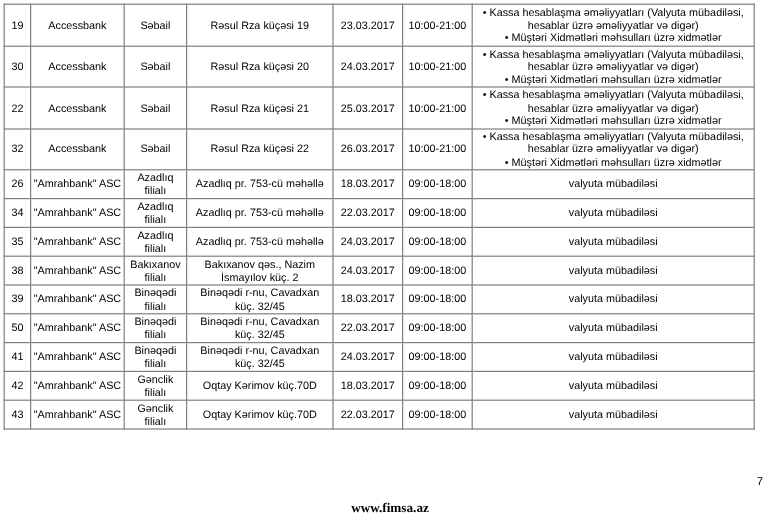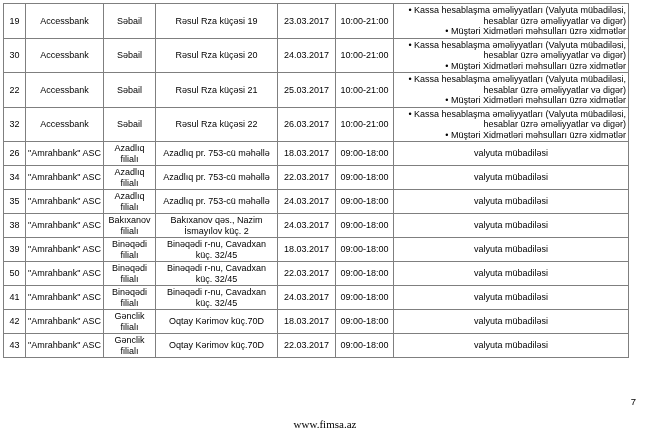--- a/index.html
+++ b/index.html
@@ -28,34 +28,34 @@
     color: #000000;
     text-align: center;
     vertical-align: middle;
     padding: 1px 2px;
     overflow: hidden;
     word-wrap: break-word;
   }
   tr.row-tall { height: 34px; }
   tr.row-short { height: 23px; }
   td.cell-date, td.cell-time { white-space: nowrap; }
-  td.cell-services .bullet { text-align: right; }
+  td.cell-services .bullet { text-align: center; }
   .page-number {
     position: absolute;
     top: 396px; right: 14px;
     font-size: 9.5px;
     color: #000000;
   }
   .footer {
     position: absolute;
     top: 418px; left: 0;
     width: 100%;
     text-align: center;
     font-family: "Liberation Serif", serif;
-    font-weight: normal;
+    font-weight: bold;
     font-size: 11px;
     color: #000000;
   }
 </style>
 </head>
 <body>
 
 <div class="page">
 
   <table class="bank-table">

